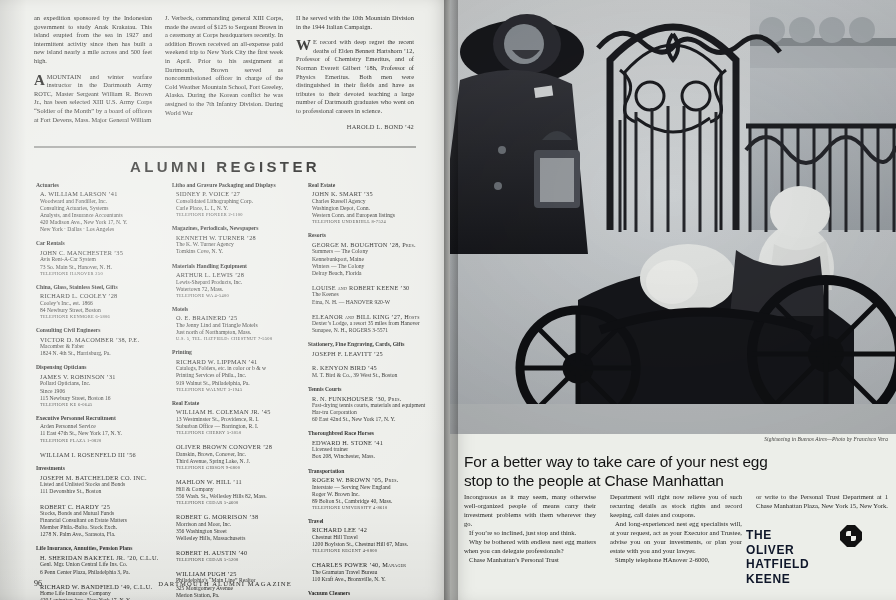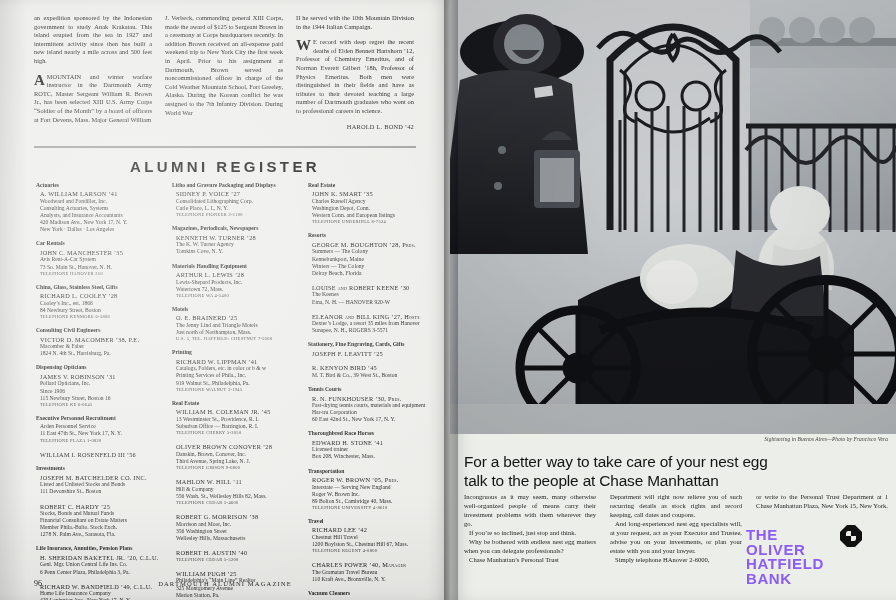--- a/index.html
+++ b/index.html
@@ -146,22 +146,22 @@
   .ad-body p{
     margin:0;font-size:6.6px;line-height:9px;text-align:justify;
     -webkit-hyphens:auto;hyphens:auto;
     font-family:"Liberation Serif", serif;
   }
   .ad-body p.ind{text-indent:5px;padding-left:0;}
 
   .brand{
     position:absolute;left:296px;top:528px;
     font-family:"Liberation Sans", sans-serif;
-    font-weight:700;font-size:15px;line-height:14.6px;
-    letter-spacing:.6px;color:#8b5cf6;
+    font-weight:700;font-size:12px;line-height:14.6px;
+    letter-spacing:.6px;color:#0f172a;
   }
   .brand-mark{
     position:absolute;left:389px;top:524px;width:24px;height:24px;
   }
   .brand-mark svg{display:block;}
 </style>
 </head>
 <body>
 
 <div class="spread">
@@ -520,21 +520,21 @@
         </g>
         <path d="M150 330 q100-36 212 0" stroke="#0f1013" stroke-width="9" fill="none"></path>
         <rect x="0" y="404" width="446" height="30" fill="#c3c7c9"></rect>
       </svg>
     </div>
 
     <div class="photo-caption">Sightseeing in Buenos Aires—Photo by Francisco Vera</div>
 
     <div class="ad-head">
       <div>For a better way to take care of your nest egg</div>
-      <div>talk to the people at Chase Manhattan</div>
+      <div>stop to the people at Chase Manhattan</div>
     </div>
 
     <div class="ad-body">
       <div class="acol">
           <p>Incongruous as it may seem, many otherwise well-organized people of means carry their investment problems with them wherever they go.</p>
           <p class="ind">If you’re so inclined, just stop and think.</p>
           <p class="ind">Why be bothered with endless nest egg matters when you can delegate professionals?</p>
           <p class="ind">Chase Manhattan’s Personal Trust</p>
         </div>
       <div class="acol">
@@ -544,21 +544,21 @@
         </div>
       <div class="acol">
           <p>or write to the Personal Trust Department at 1 Chase Manhattan Plaza, New York 15, New York.</p>
         </div>
     </div>
 
     <div class="brand">
       <div>THE</div>
       <div>OLIVER</div>
       <div>HATFIELD</div>
-      <div>BANK</div>
+      <div>KEENE</div>
     </div>
 
     <div class="brand-mark">
       <svg width="24" height="24" viewBox="0 0 24 24" aria-hidden="true">
         <path d="M8 1 H16 L23 8 V16 L16 23 H8 L1 16 V8 Z" fill="#111"></path>
         <path d="M12 7 H9.2 A2.2 2.2 0 0 0 7 9.2 V12 H12 Z" fill="#edeeea"></path>
         <path d="M12 12 H17 V14.8 A2.2 2.2 0 0 1 14.8 17 H12 Z" fill="#edeeea"></path>
       </svg>
     </div>
   </div>

